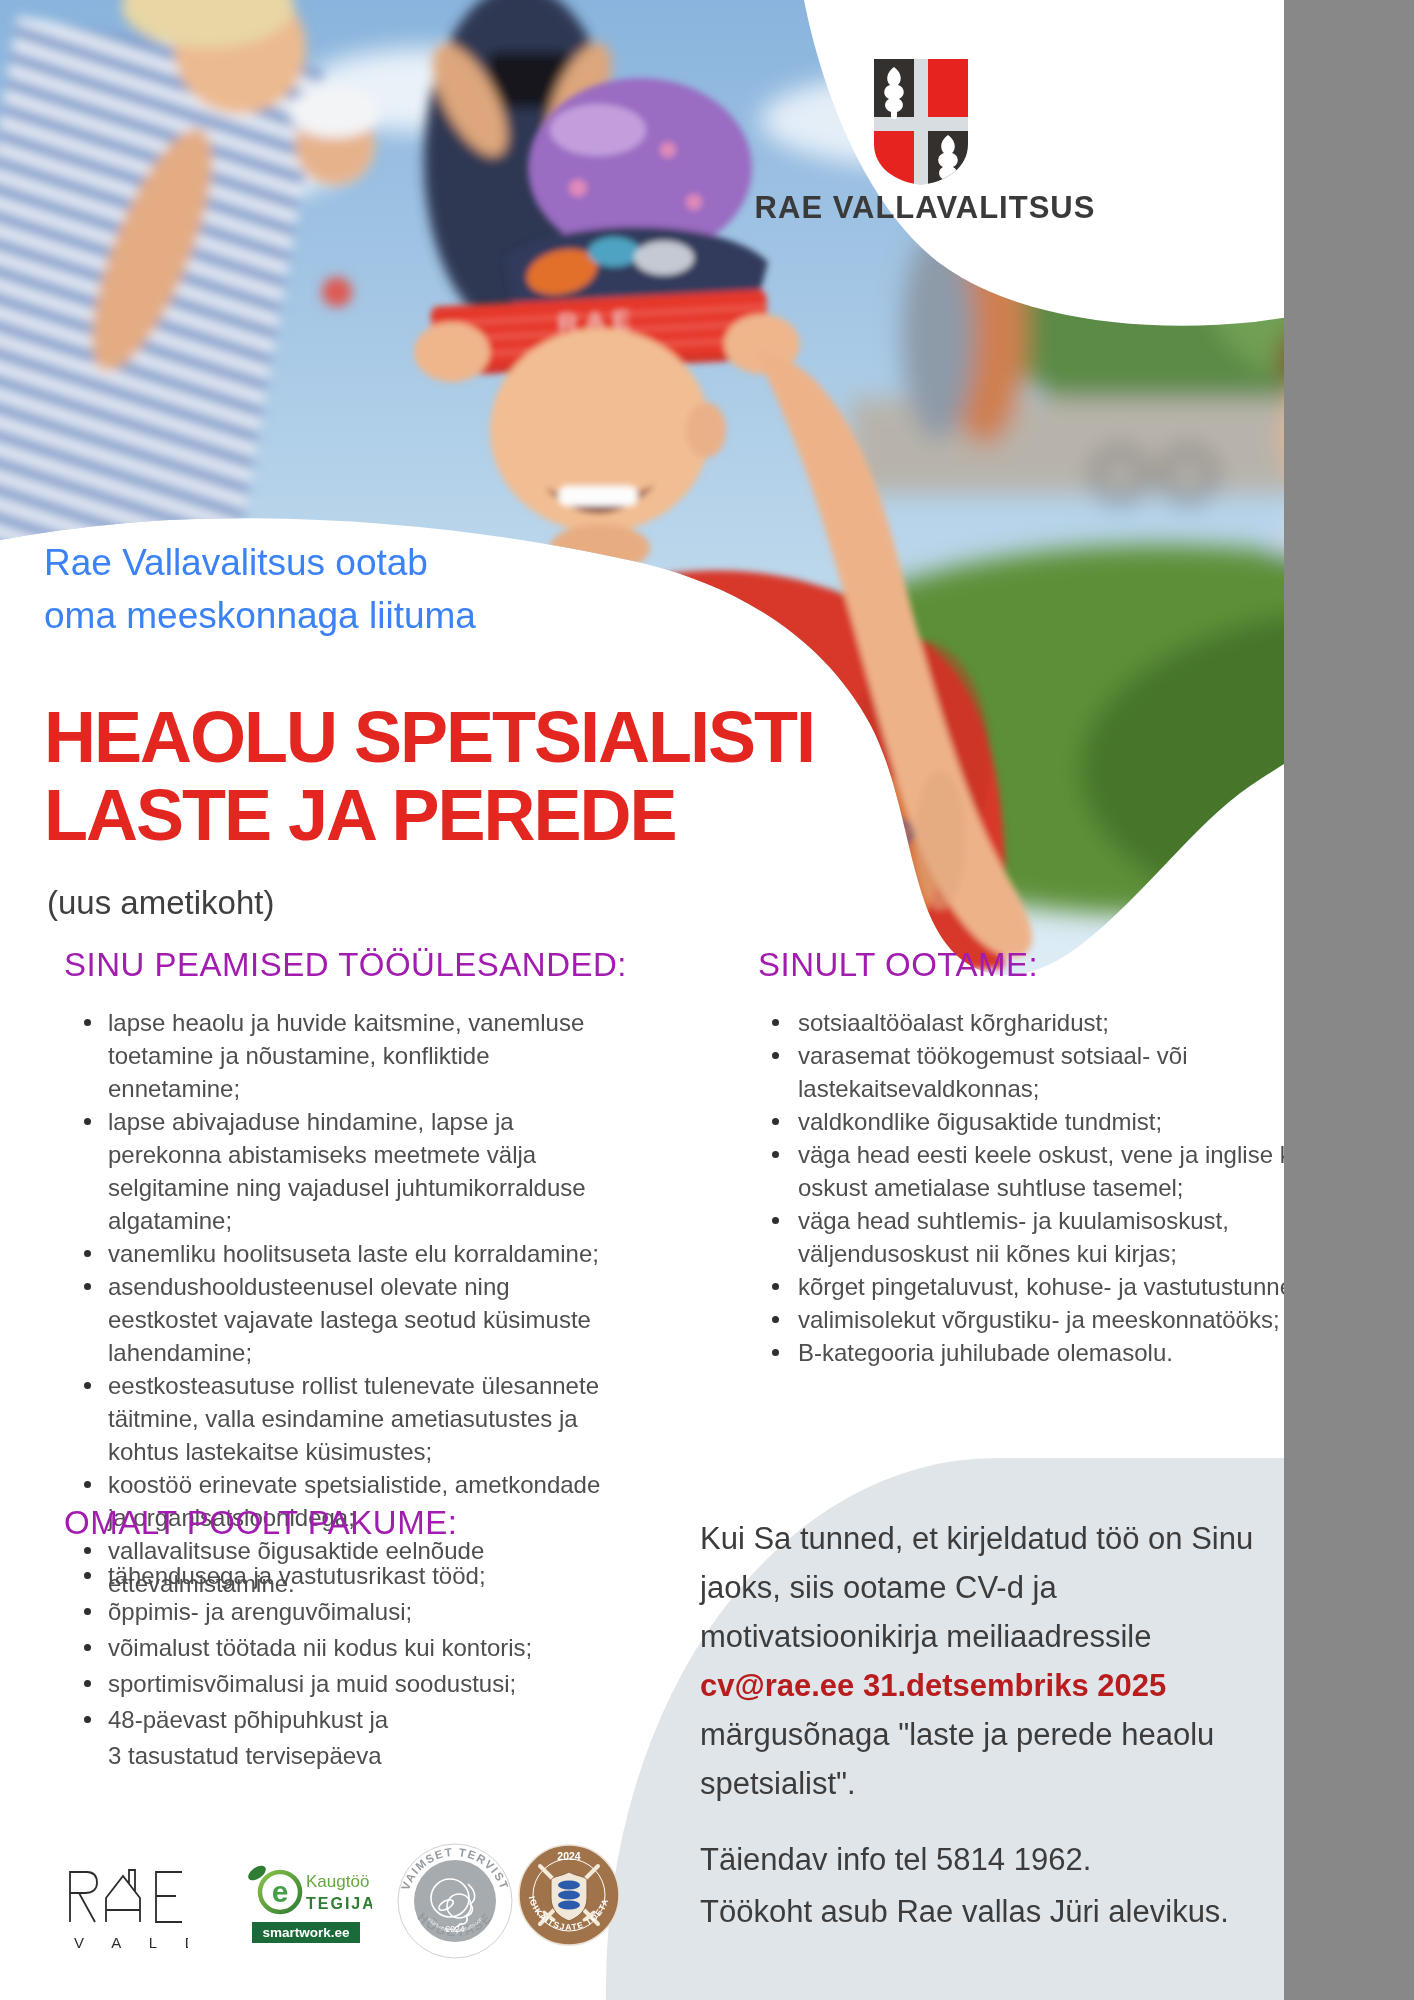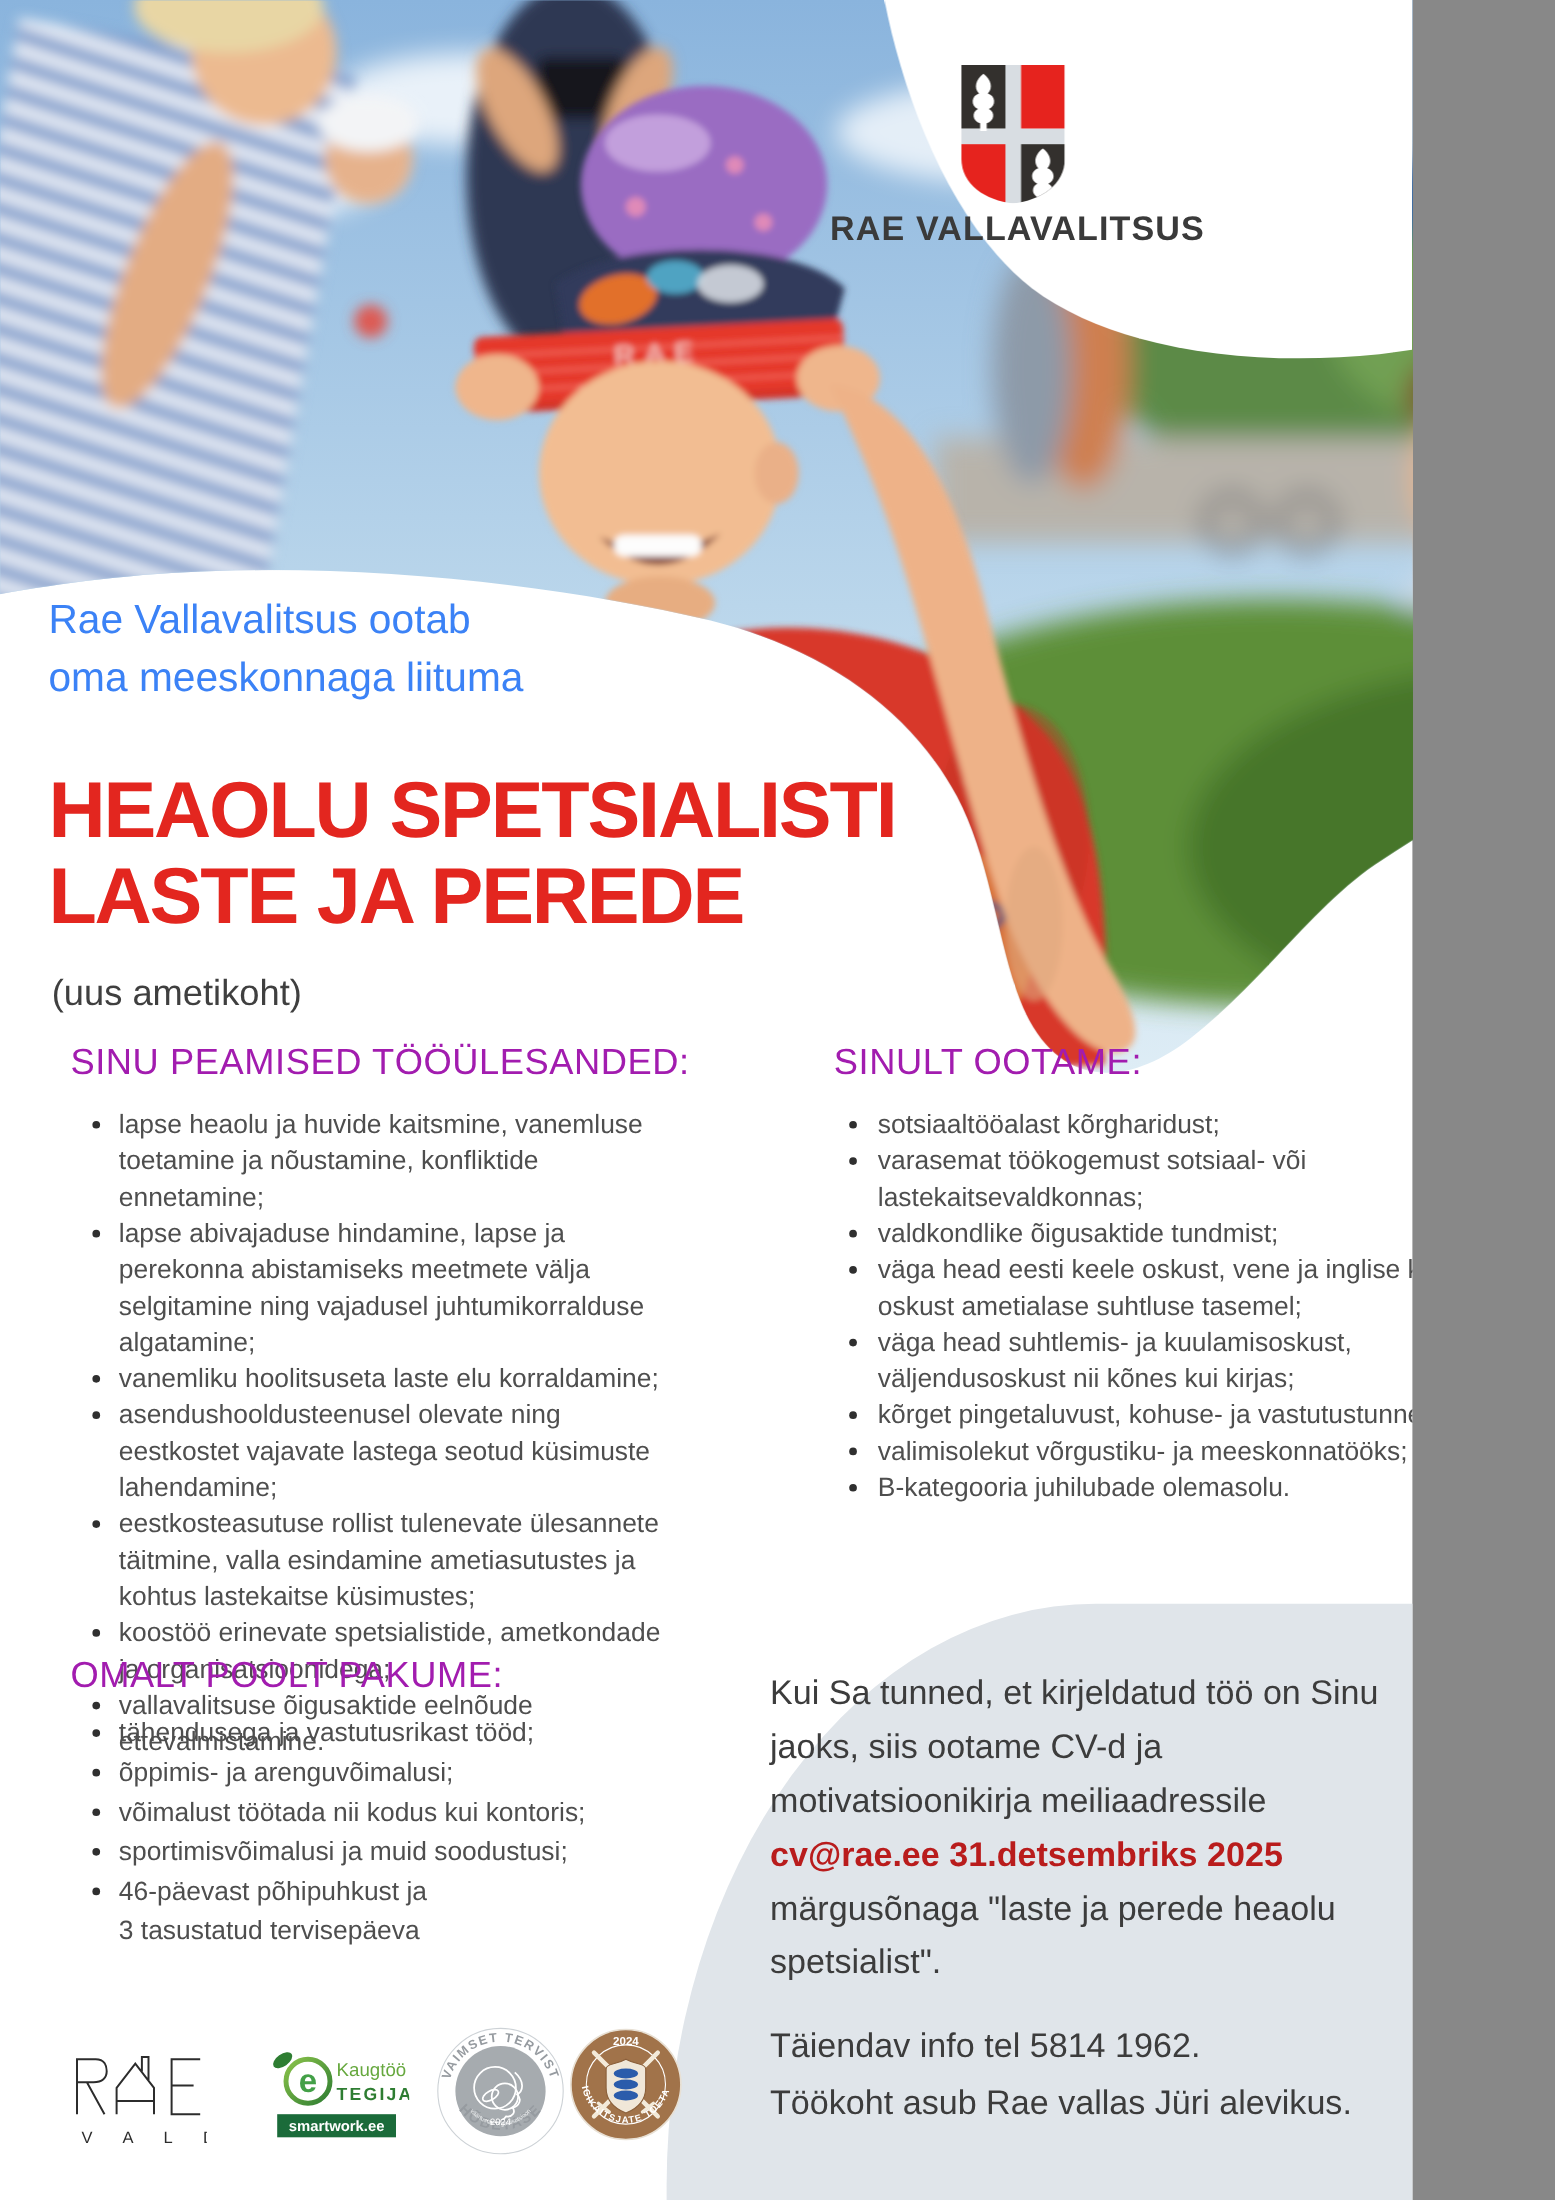--- a/index.html
+++ b/index.html
@@ -225,21 +225,21 @@
       <li>valimisolekut võrgustiku- ja meeskonnatööks;</li>
       <li>B-kategooria juhilubade olemasolu.</li>
     </ul>
 
   <div id="offer-title" class="abs sec-title">OMALT POOLT PAKUME:</div>
   <ul id="offer-list" class="abs blist">
       <li>tähendusega ja vastutusrikast tööd;</li>
       <li>õppimis- ja arenguvõimalusi;</li>
       <li>võimalust töötada nii kodus kui kontoris;</li>
       <li>sportimisvõimalusi ja muid soodustusi;</li>
-      <li>46-päevast põhipuhkust ja
+      <li>48-päevast põhipuhkust ja
 3 tasustatud tervisepäeva</li>
     </ul>
 
   <div id="contact-blob" class="abs"></div>
   <p id="contact-para" class="abs" style="margin:0">
     <span>Kui Sa tunned, et kirjeldatud töö on Sinu jaoks, siis ootame CV-d ja motivatsioonikirja meiliaadressile</span>
     <b>cv@rae.ee 31.detsembriks 2025</b>
     <span>märgusõnaga "laste ja perede heaolu spetsialist".</span>
   </p>
   <div id="contact-info" class="abs">

